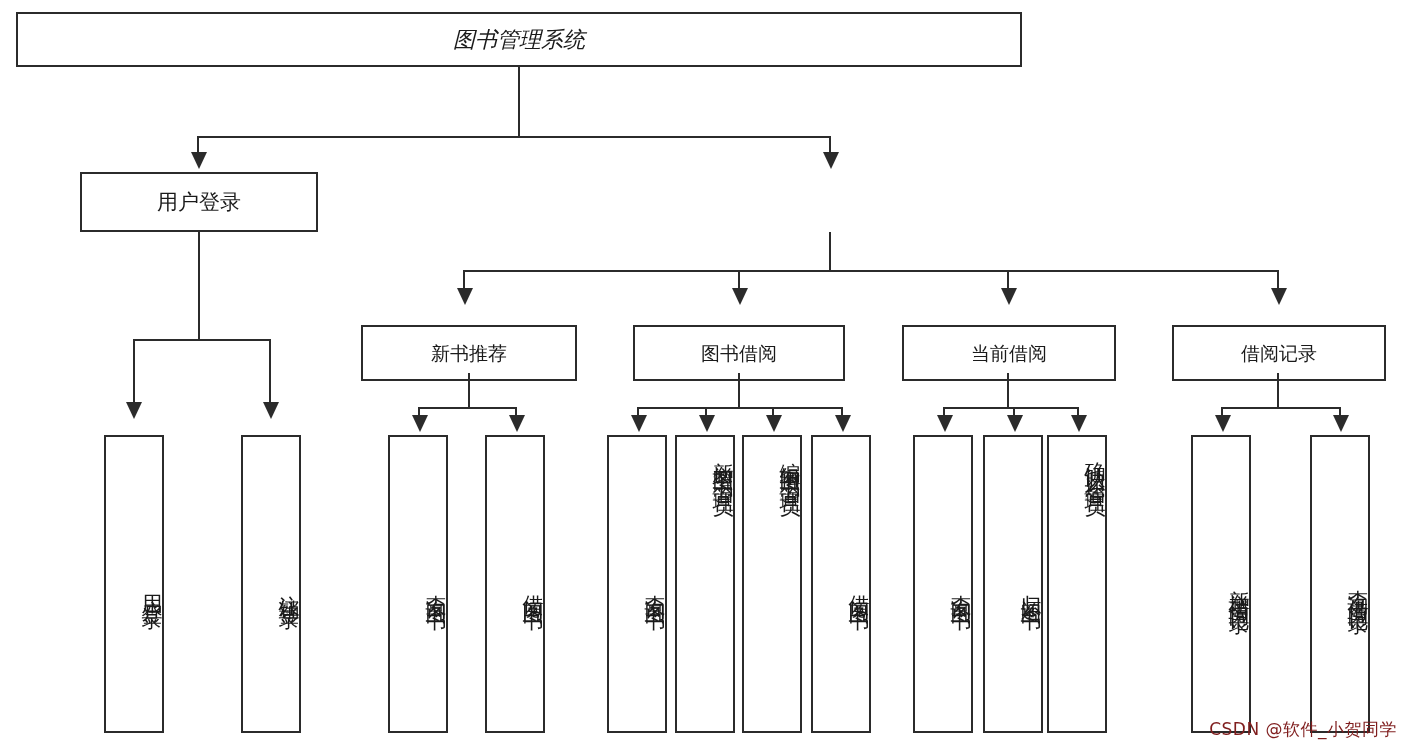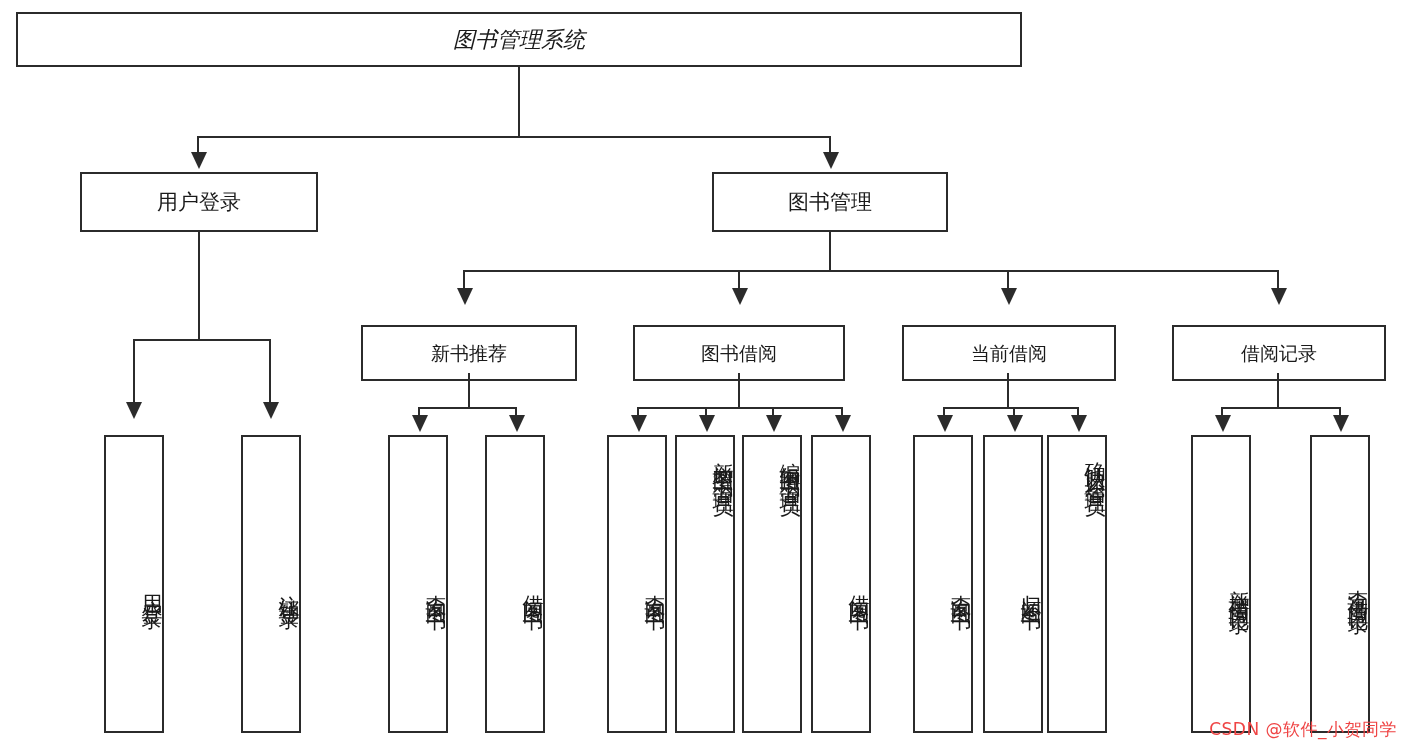--- a/index.html
+++ b/index.html
@@ -71,21 +71,21 @@
     border-left: 8px solid transparent;
     border-right: 8px solid transparent;
     border-top: 17px solid #2b2b2b;
   }
   
   #watermark {
     position: absolute;
     right: 8px;
     bottom: 6px;
     font-size: 17px;
-    color: #ef4444;
+    color: #7f1d1d;
     white-space: nowrap;
     letter-spacing: 0.5px;
   }
 </style>
 </head>
 <body>
 
 <div id="canvas">
 
   <div class="box root" style="left:16px; top:12px; width:1006px; height:55px;">
@@ -98,23 +98,20 @@
 
   <div class="vline" style="left:197px; top:136px; width:2px; height:18px;"></div>
   <div class="arrow" style="left:191px; top:152px;"></div>
   <div class="vline" style="left:829px; top:136px; width:2px; height:18px;"></div>
   <div class="arrow" style="left:823px; top:152px;"></div>
 
   <div class="box lvl2" style="left:80px; top:172px; width:238px; height:60px;">
     <span>用户登录</span>
   </div>
 
-  <div class="box lvl2" style="left:712px; top:172px; width:236px; height:60px;">
-    <span>图书管理</span>
-  </div>
 
   <div class="vline" style="left:198px; top:232px; width:2px; height:108px;"></div>
   <div class="hline" style="left:133px; top:339px; width:137px;"></div>
   <div class="vline" style="left:133px; top:339px; width:2px; height:65px;"></div>
   <div class="arrow" style="left:126px; top:402px;"></div>
   <div class="vline" style="left:269px; top:339px; width:2px; height:65px;"></div>
   <div class="arrow" style="left:263px; top:402px;"></div>
 
   <div class="vline" style="left:829px; top:232px; width:2px; height:39px;"></div>
   <div class="hline" style="left:463px; top:270px; width:816px;"></div>

